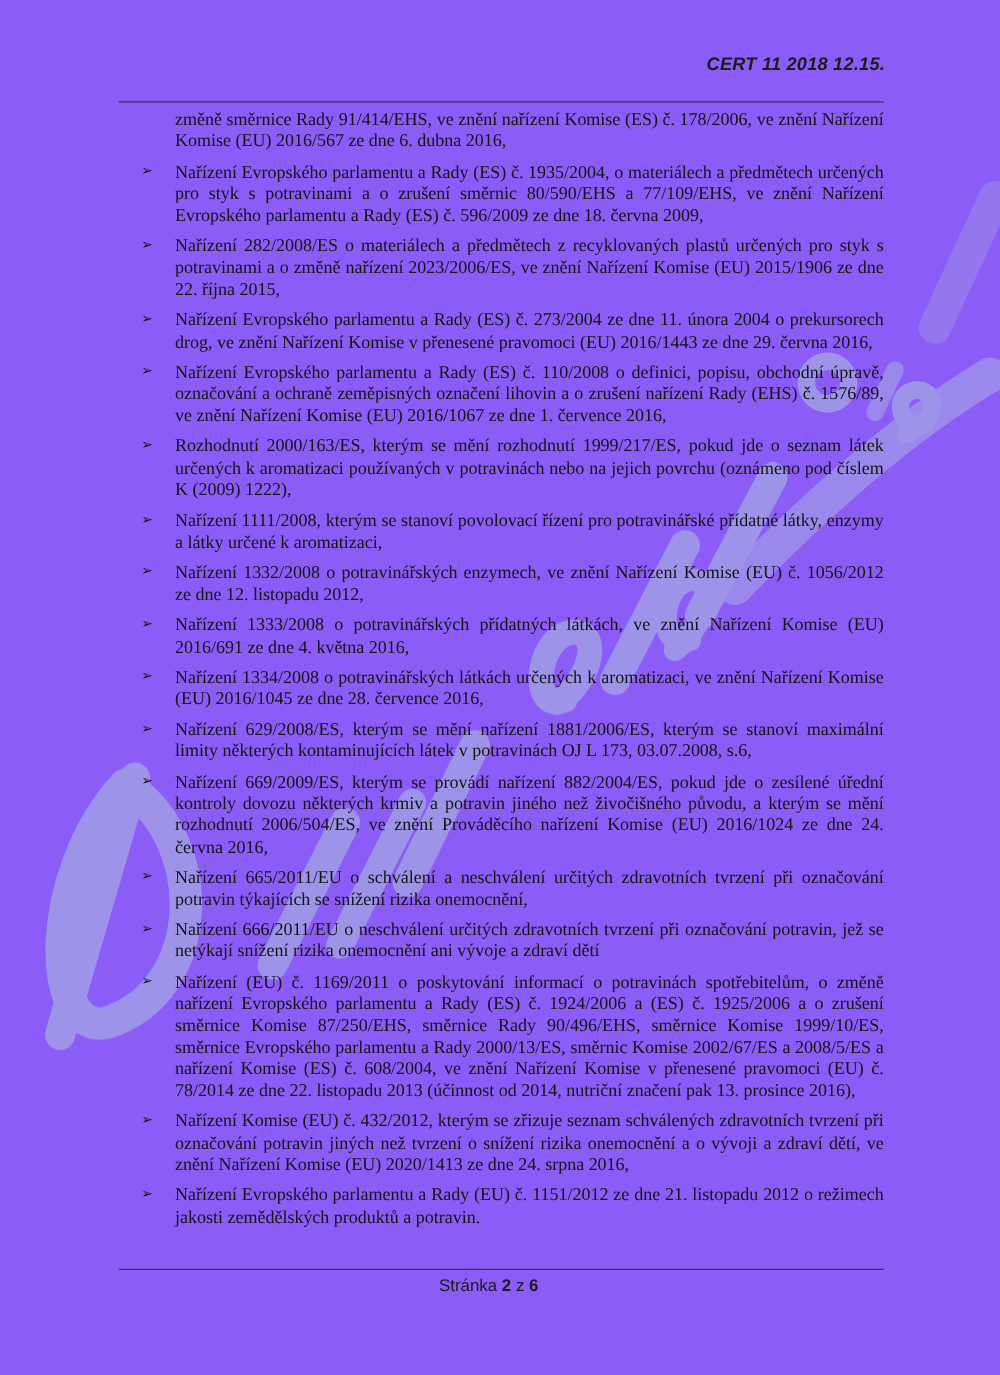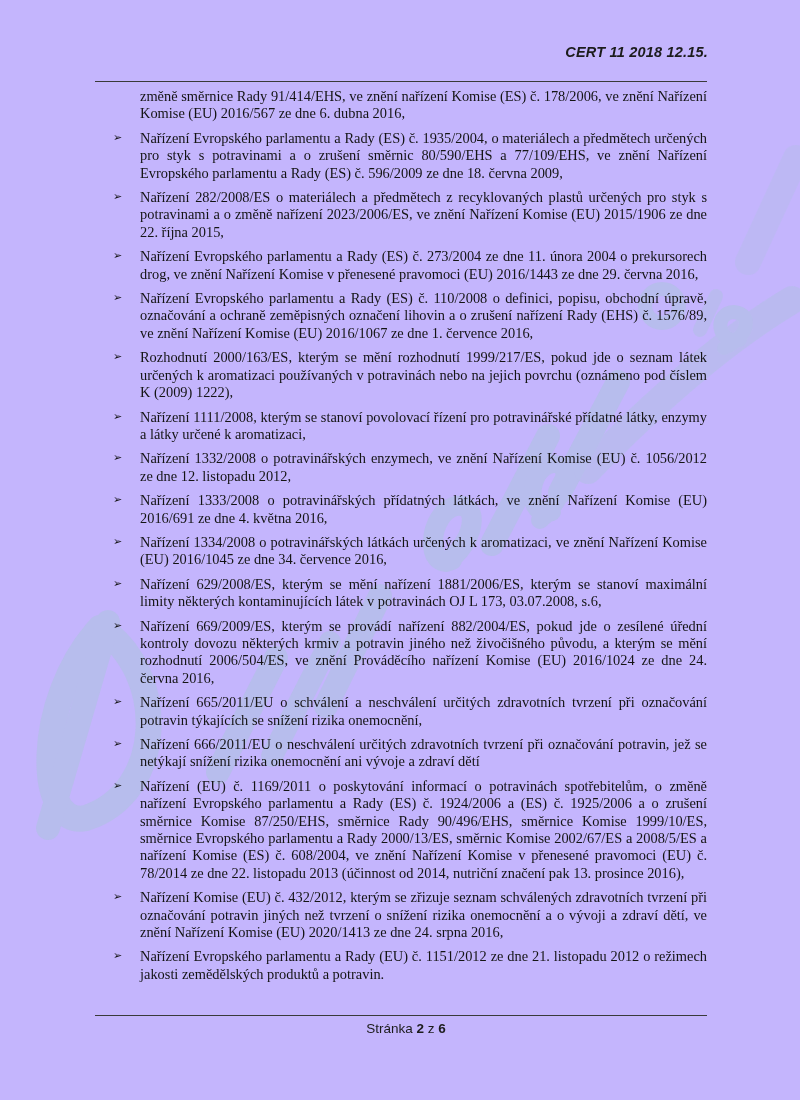--- a/index.html
+++ b/index.html
@@ -1,20 +1,20 @@
 <!DOCTYPE html>
 <html><head>
 <meta charset="utf-8">
 <style>
   html,body{margin:0;padding:0;background:#e8e8e8;}
   .page{
     position:relative;
     width:800px;height:1100px;
     margin:0 auto;
-    background:#c4b5fd;
+    background:#8b5cf6;
     overflow:hidden;
     font-family:"Liberation Serif", serif;
     color:#141414;
   }
   
   .watermark{
     position:absolute;inset:0;z-index:0;pointer-events:none;
   }
   .hdr-text{
     position:absolute;top:44px;right:92px;z-index:2;
@@ -42,21 +42,21 @@
     left:-27px;top:2px;
     font-size:11px;line-height:11px;
     color:#111;
   }
   .item .b{font-weight:normal;}
   .ftr-rule{
     position:absolute;top:1015px;left:95px;width:612px;z-index:2;
     border-top:1.6px solid #3a3a3a;height:0;
   }
   .ftr-text{
-    position:absolute;top:1021px;left:100px;width:612px;z-index:2;
+    position:absolute;top:1021px;left:85px;width:612px;z-index:2;
     text-align:center;
     font-family:"Liberation Sans", sans-serif;
     font-size:13.5px;color:#1c1c1c;
   }
   .ftr-text .b{font-weight:bold;}
 </style>
 </head>
 <body>
 
 <div class="page">
@@ -92,21 +92,21 @@
   <div class="content" id="list">
       <div class="item"><span>změně směrnice Rady 91/414/EHS, ve znění nařízení Komise (ES) č. 178/2006, ve znění Nařízení Komise (EU) </span><span class="b">2016/567</span><span> ze dne 6. dubna 2016,</span></div>
       <div class="item"><span class="bullet">➢</span><span class="b">Nařízení Evropského parlamentu a Rady (ES) č. 1935/2004</span><span>, o materiálech a předmětech určených pro styk s potravinami a o zrušení směrnic 80/590/EHS a 77/109/EHS, ve znění Nařízení Evropského parlamentu a Rady (ES) č. </span><span class="b">596/2009</span><span> ze dne 18. června 2009,</span></div>
       <div class="item"><span class="bullet">➢</span><span class="b">Nařízení 282/2008/ES</span><span> o materiálech a předmětech z recyklovaných plastů určených pro styk s potravinami a o změně nařízení 2023/2006/ES, ve znění Nařízení Komise (EU) </span><span class="b">2015/1906</span><span> ze dne 22. října 2015,</span></div>
       <div class="item"><span class="bullet">➢</span><span class="b">Nařízení Evropského parlamentu a Rady (ES) č. 273/2004</span><span> ze dne 11. února 2004 o prekursorech drog, ve znění Nařízení Komise v přenesené pravomoci (EU) 2016/1443 ze dne 29. června 2016,</span></div>
       <div class="item"><span class="bullet">➢</span><span class="b">Nařízení Evropského parlamentu a Rady (ES) č. 110/2008</span><span> o definici, popisu, obchodní úpravě, označování a ochraně zeměpisných označení lihovin a o zrušení nařízení Rady (EHS) č. 1576/89, ve znění Nařízení Komise (EU) 2016/1067 ze dne 1. července 2016,</span></div>
       <div class="item"><span class="bullet">➢</span><span class="b">Rozhodnutí 2000/163/ES</span><span>, kterým se mění rozhodnutí 1999/217/ES, pokud jde o seznam látek určených k aromatizaci používaných v potravinách nebo na jejich povrchu (oznámeno pod číslem K (2009) 1222),</span></div>
       <div class="item"><span class="bullet">➢</span><span class="b">Nařízení 1111/2008,</span><span> kterým se stanoví povolovací řízení pro potravinářské přídatné látky, enzymy a látky určené k aromatizaci,</span></div>
       <div class="item"><span class="bullet">➢</span><span class="b">Nařízení 1332/2008</span><span> o potravinářských enzymech, ve znění Nařízení Komise (EU) č. </span><span class="b">1056/2012</span><span> ze dne 12. listopadu 2012,</span></div>
       <div class="item"><span class="bullet">➢</span><span class="b">Nařízení 1333/2008</span><span> o potravinářských přídatných látkách, ve znění Nařízení Komise (EU) </span><span class="b">2016/691</span><span> ze dne 4. května 2016,</span></div>
-      <div class="item"><span class="bullet">➢</span><span class="b">Nařízení 1334/2008</span><span> o potravinářských látkách určených k aromatizaci, ve znění Nařízení Komise (EU) </span><span class="b">2016/1045</span><span> ze dne 34. července 2016,</span></div>
+      <div class="item"><span class="bullet">➢</span><span class="b">Nařízení 1334/2008</span><span> o potravinářských látkách určených k aromatizaci, ve znění Nařízení Komise (EU) </span><span class="b">2016/1045</span><span> ze dne 28. července 2016,</span></div>
       <div class="item"><span class="bullet">➢</span><span class="b">Nařízení 629/2008/ES</span><span>, kterým se mění nařízení 1881/2006/ES, kterým se stanoví maximální limity některých kontaminujících látek v potravinách  OJ L 173, 03.07.2008, s.6,</span></div>
       <div class="item"><span class="bullet">➢</span><span class="b">Nařízení 669/2009/ES</span><span>, kterým se provádí nařízení  882/2004/ES, pokud jde o zesílené úřední kontroly dovozu některých krmiv a potravin jiného než živočišného původu, a kterým se mění rozhodnutí 2006/504/ES, ve znění Prováděcího nařízení Komise (EU) </span><span class="b">2016/1024</span><span> ze dne 24. června 2016,</span></div>
       <div class="item"><span class="bullet">➢</span><span class="b">Nařízení 665/2011/EU</span><span> o schválení a neschválení určitých zdravotních tvrzení při označování potravin týkajících se snížení rizika onemocnění,</span></div>
       <div class="item"><span class="bullet">➢</span><span class="b">Nařízení 666/2011/EU</span><span> o neschválení určitých zdravotních tvrzení při označování potravin, jež se netýkají snížení rizika onemocnění ani vývoje a zdraví dětí</span></div>
       <div class="item"><span class="bullet">➢</span><span class="b">Nařízení (EU) č. 1169/2011</span><span>  o poskytování informací o potravinách spotřebitelům, o změně nařízení Evropského parlamentu a Rady (ES) č. 1924/2006 a (ES) č. 1925/2006 a o zrušení směrnice Komise 87/250/EHS, směrnice Rady 90/496/EHS, směrnice Komise 1999/10/ES, směrnice Evropského parlamentu a Rady 2000/13/ES, směrnic Komise 2002/67/ES a 2008/5/ES a nařízení Komise (ES) č. 608/2004, ve znění Nařízení Komise v přenesené pravomoci (EU) č. </span><span class="b">78/2014</span><span> ze dne 22. listopadu 2013 (účinnost od 2014, nutriční značení pak 13. prosince 2016),</span></div>
       <div class="item"><span class="bullet">➢</span><span class="b">Nařízení Komise (EU) č. 432/2012,</span><span> kterým se zřizuje seznam schválených zdravotních tvrzení při označování potravin jiných než tvrzení o snížení rizika onemocnění a o vývoji a zdraví dětí, ve znění Nařízení Komise (EU) </span><span class="b">2020/1413</span><span> ze dne 24. srpna 2016,</span></div>
       <div class="item"><span class="bullet">➢</span><span class="b">Nařízení Evropského parlamentu a Rady (EU) č. 1151/2012</span><span> ze dne 21. listopadu 2012 o režimech jakosti zemědělských produktů a potravin.</span></div>
     </div>
 
   <div class="ftr-rule"></div>

